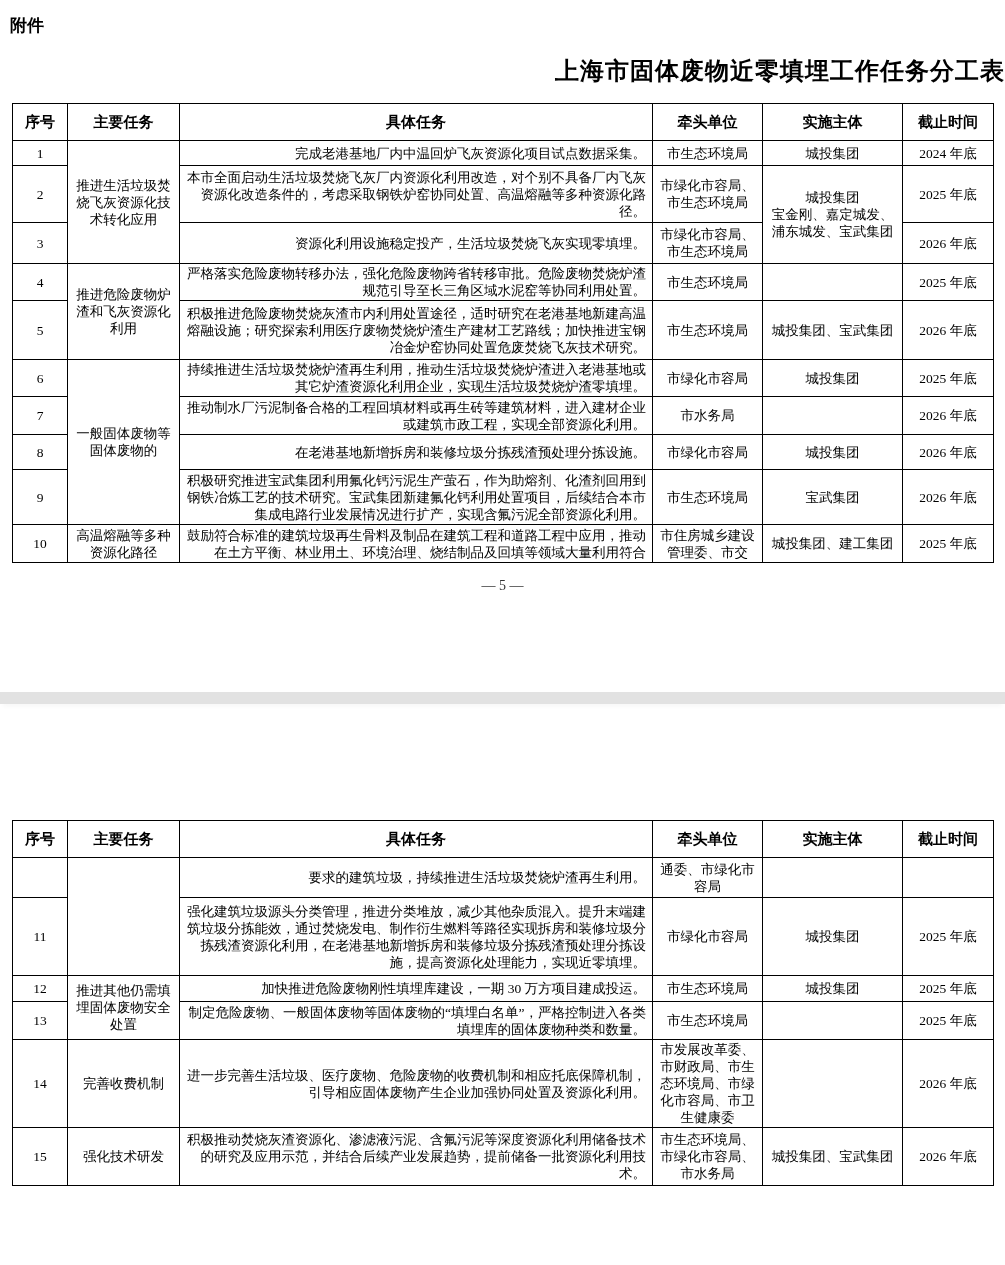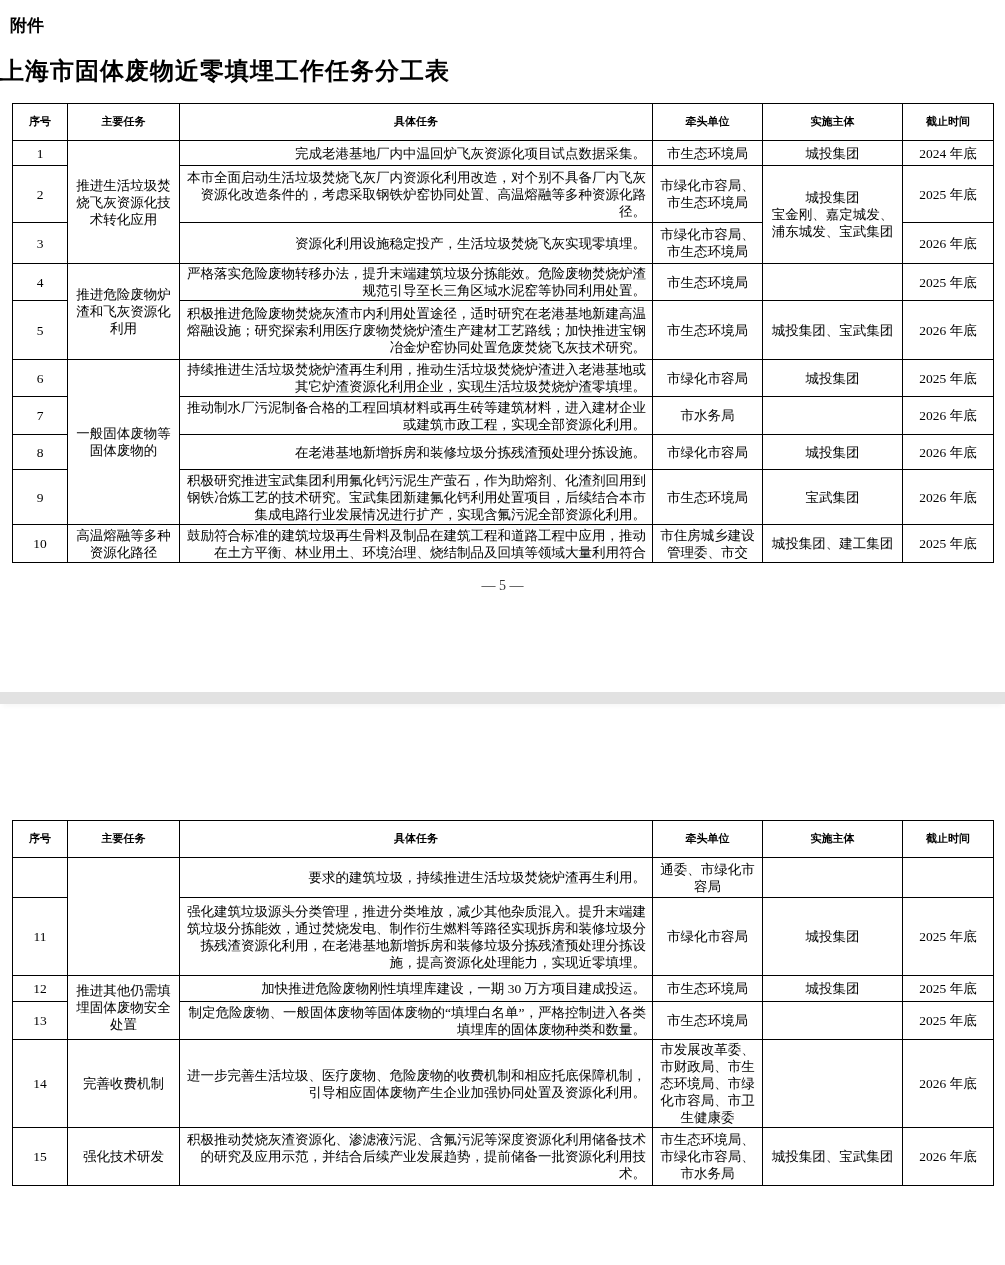--- a/index.html
+++ b/index.html
@@ -11,21 +11,21 @@
     font-family:"Liberation Serif","DejaVu Serif",serif;
     color:#000;
   }
   .attachment{
     position:absolute;top:14px;left:10px;
     font-family:"Liberation Sans","DejaVu Sans",sans-serif;
     font-weight:bold;font-size:17px;
   }
   .doc-title{
     position:absolute;top:55px;left:0;width:100%;
-    text-align:left;
+    text-align:right;
     font-family:"Liberation Sans","DejaVu Sans",sans-serif;
     font-weight:bold;font-size:24px;letter-spacing:1px;
   }
   table.doc-table{
     position:absolute;left:12px;
     border-collapse:collapse;table-layout:fixed;
     width:981px;
     font-size:13.5px;line-height:1.26;
   }
   #table1{top:103px;}
@@ -38,21 +38,21 @@
   .doc-table col.c5{width:91px;}
   .doc-table th,.doc-table td{
     border:1px solid #000;
     padding:1px 6px;
     text-align:center;vertical-align:middle;
     white-space:pre-line;
     overflow:hidden;
   }
   .doc-table th{
     font-family:"Liberation Sans","DejaVu Sans",sans-serif;
-    font-weight:bold;font-size:11px;
+    font-weight:bold;font-size:15px;
     height:34px;
   }
   #table1 thead tr{height:37px;}
   .doc-table td.task{text-align:right;}
   .page-number{
     position:absolute;top:578px;left:0;width:100%;
     text-align:center;font-size:14px;color:#333;
   }
   .page-separator{
     position:absolute;top:692px;left:0;width:100%;height:12px;
@@ -106,21 +106,21 @@
         </tr>
         <tr style="height: 41px;">
           <td>3</td>
           <td class="task">资源化利用设施稳定投产，生活垃圾焚烧飞灰实现零填埋。</td>
           <td>市绿化市容局、市生态环境局</td>
           <td>2026 年底</td>
         </tr>
         <tr style="height: 35px;">
           <td>4</td>
           <td rowspan="2">推进危险废物炉渣和飞灰资源化利用</td>
-          <td class="task">严格落实危险废物转移办法，提升末端建筑垃圾分拣能效。危险废物焚烧炉渣规范引导至长三角区域水泥窑等协同利用处置。</td>
+          <td class="task">严格落实危险废物转移办法，强化危险废物跨省转移审批。危险废物焚烧炉渣规范引导至长三角区域水泥窑等协同利用处置。</td>
           <td>市生态环境局</td>
           <td></td>
           <td>2025 年底</td>
         </tr>
         <tr style="height: 59px;">
           <td>5</td>
           <td class="task">积极推进危险废物焚烧灰渣市内利用处置途径，适时研究在老港基地新建高温熔融设施；研究探索利用医疗废物焚烧炉渣生产建材工艺路线；加快推进宝钢冶金炉窑协同处置危废焚烧飞灰技术研究。</td>
           <td>市生态环境局</td>
           <td>城投集团、宝武集团</td>
           <td>2026 年底</td>

